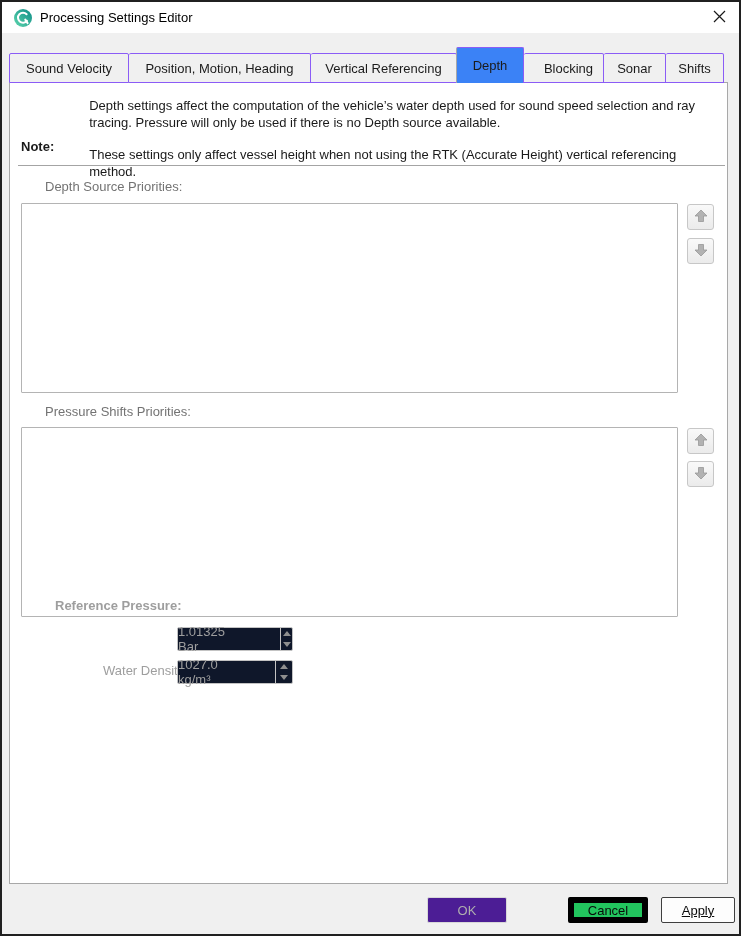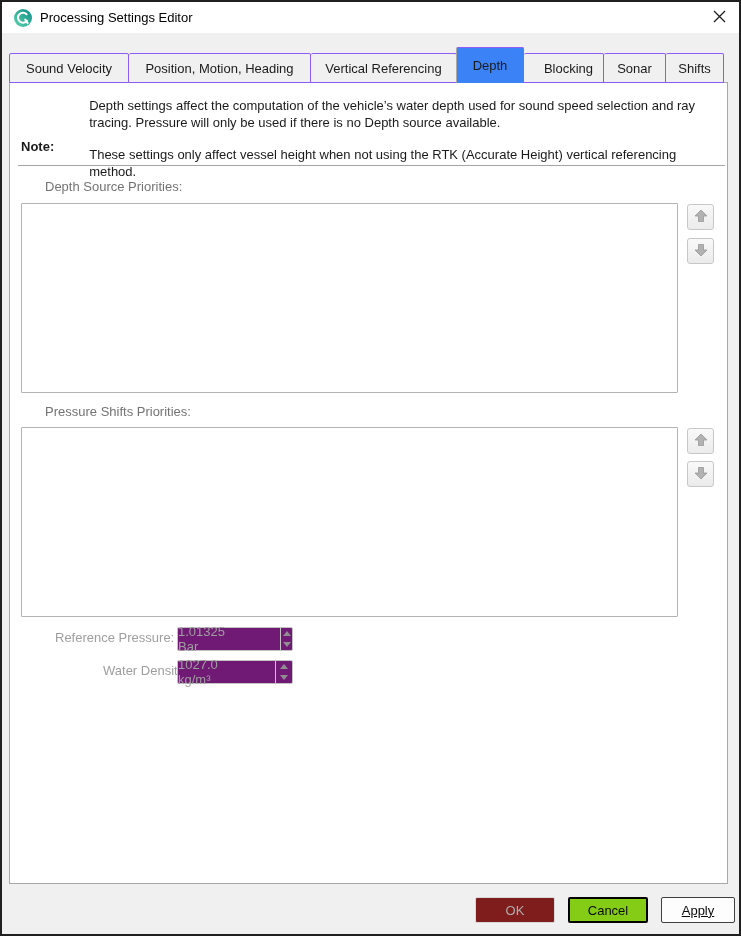--- a/index.html
+++ b/index.html
@@ -39,35 +39,35 @@
   .lbl-pressure{top:321px;}
   .listbox{position:absolute;left:11px;width:657px;height:190px;background:#ffffff;border:1px solid #b4b4b4;border-radius:1px;}
   .listbox.depth{top:120px;}
   .listbox.pressure{top:344px;}
   .updown{position:absolute;left:677px;display:flex;flex-direction:column;}
   .updown.depth{top:121px;gap:8px;}
   .updown.pressure{top:345px;gap:7px;}
   .move-btn{width:27px;height:26px;border:1px solid #c7c7c7;border-radius:3px;background:linear-gradient(#f9f9f9,#ebebeb);display:flex;align-items:center;justify-content:center;padding:0;cursor:pointer;}
   
   .field-label{position:absolute;left:45px;color:#9e9e9e;}
-  .lbl-refpressure{top:547px;}
+  .lbl-refpressure{top:515px;font-weight:bold;}
   .lbl-waterdensity{top:580px;margin-left:48px;}
-  .spinbox{position:absolute;left:167px;width:116px;height:24px;background:#701a75;border:1px solid #c3c3c3;border-radius:2px;display:flex;align-items:stretch;gap:48px;}
+  .spinbox{position:absolute;left:167px;width:116px;height:24px;background:#0f172a;border:1px solid #c3c3c3;border-radius:2px;display:flex;align-items:stretch;gap:48px;}
   .spin-refpressure{top:544px;}
   .spin-waterdensity{top:577px;}
   .spin-value{flex:1;display:flex;align-items:center;justify-content:flex-end;padding-right:7px;color:#9e9e9e;}
   .spin-arrows{width:17px;border-left:1px solid #c3c3c3;display:flex;flex-direction:column;}
   .spin-btn{flex:1;display:flex;align-items:center;justify-content:center;background:transparent;border:none;padding:0;cursor:pointer;}
   .tri-up{width:0;height:0;border-left:4px solid transparent;border-right:4px solid transparent;border-bottom:5px solid #8f8f8f;}
   .tri-down{width:0;height:0;border-left:4px solid transparent;border-right:4px solid transparent;border-top:5px solid #8f8f8f;}
   
   .footer{position:absolute;bottom:11px;right:4px;display:flex;gap:13px;}
   .btn{height:26px;border-radius:2px;font-family:inherit;font-size:13px;display:flex;align-items:center;justify-content:center;cursor:pointer;}
-  .btn-ok{width:80px;background:#7f1d1d;border:1px solid #d8d8d8;color:#aeaeae;cursor:default;}
-  .btn-cancel{width:80px;background:#84cc16;border:2px solid #000000;color:#0a0a0a;}
+  .btn-ok{width:80px;background:#4c1d95;border:1px solid #d8d8d8;color:#aeaeae;cursor:default;}
+  .btn-cancel{width:80px;background:#22c55e;border:6px solid #000000;color:#0a0a0a;margin-left:48px;}
   .btn-apply{width:74px;background:#fdfdfd;border:1px solid #3f3f3f;color:#0a0a0a;text-decoration:underline;}
 </style>
 </head>
 <body>
 
 <div class="window">
 
   <div class="titlebar">
     <span class="app-icon">
       <svg width="18" height="18" viewBox="0 0 18 18">

